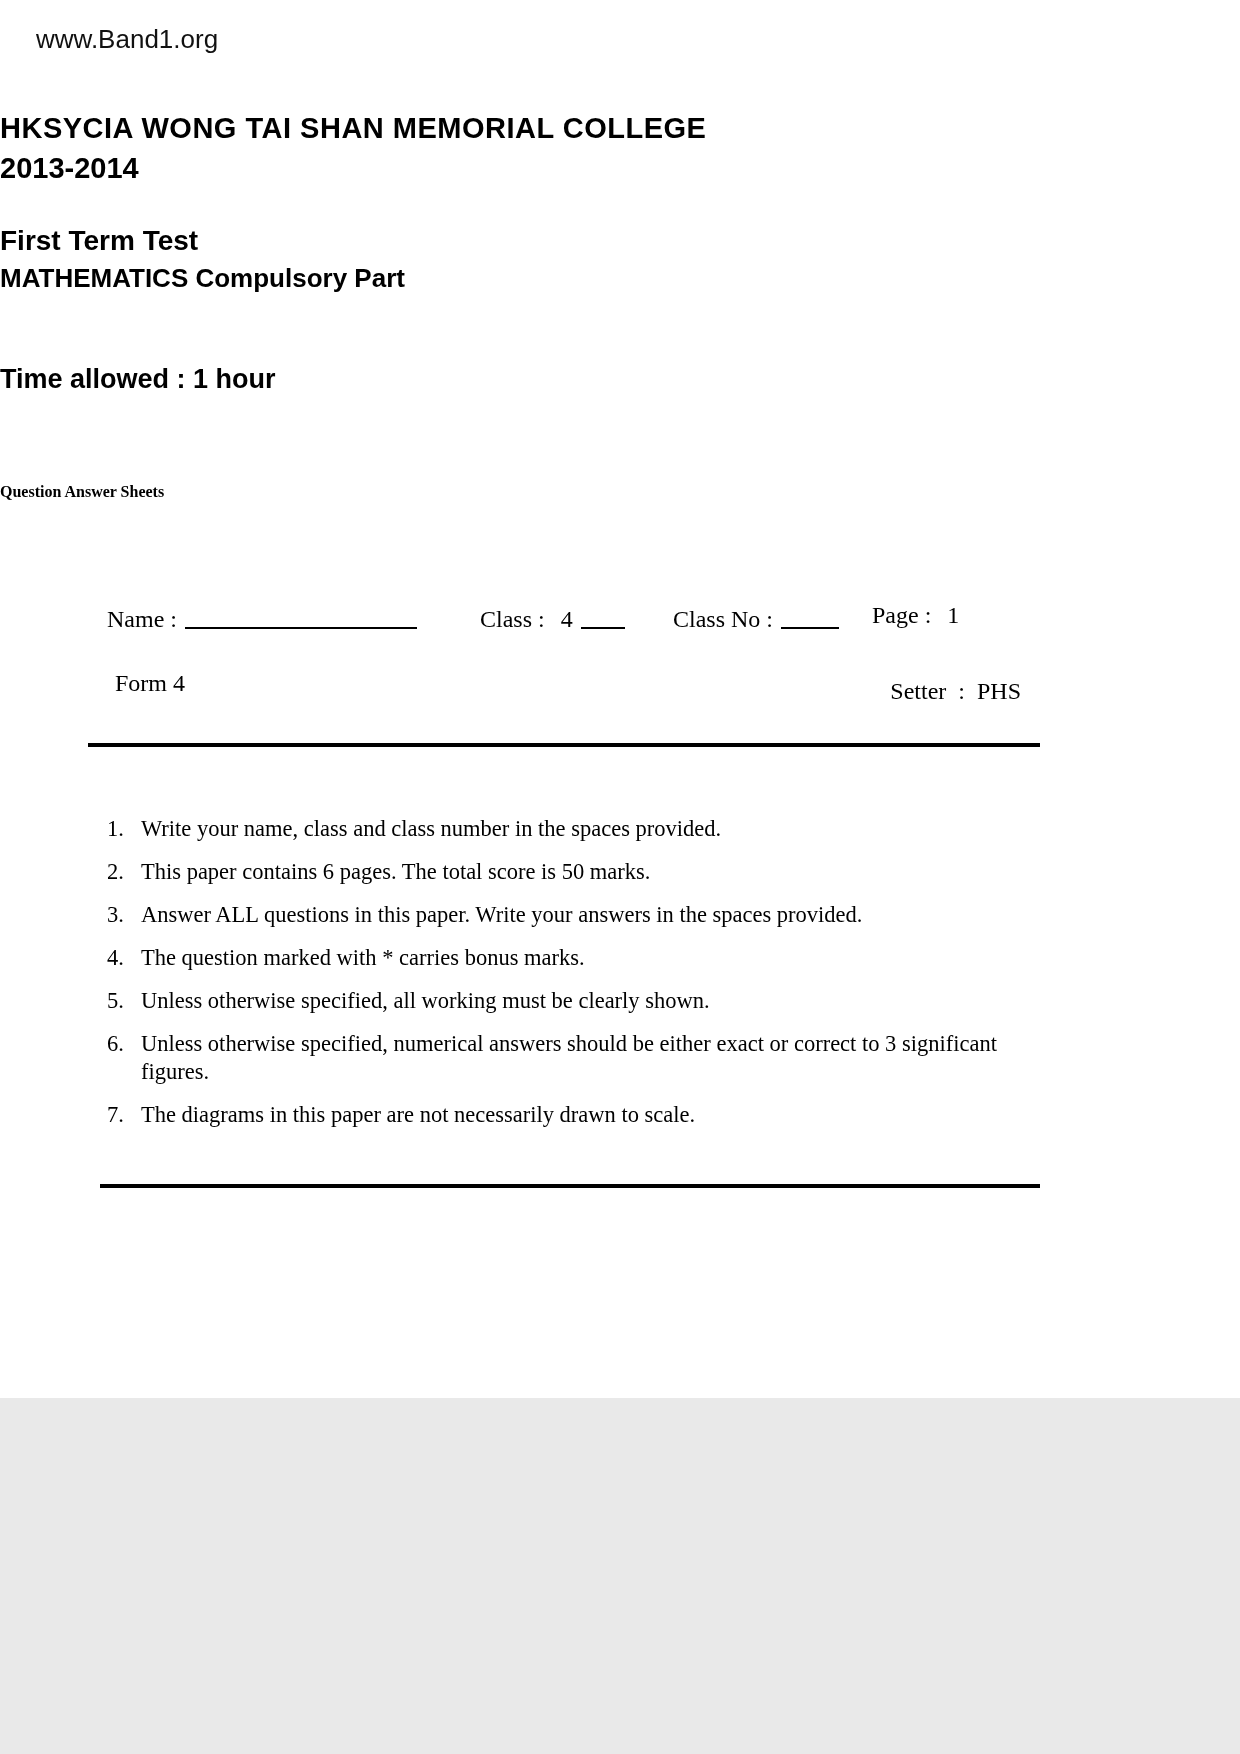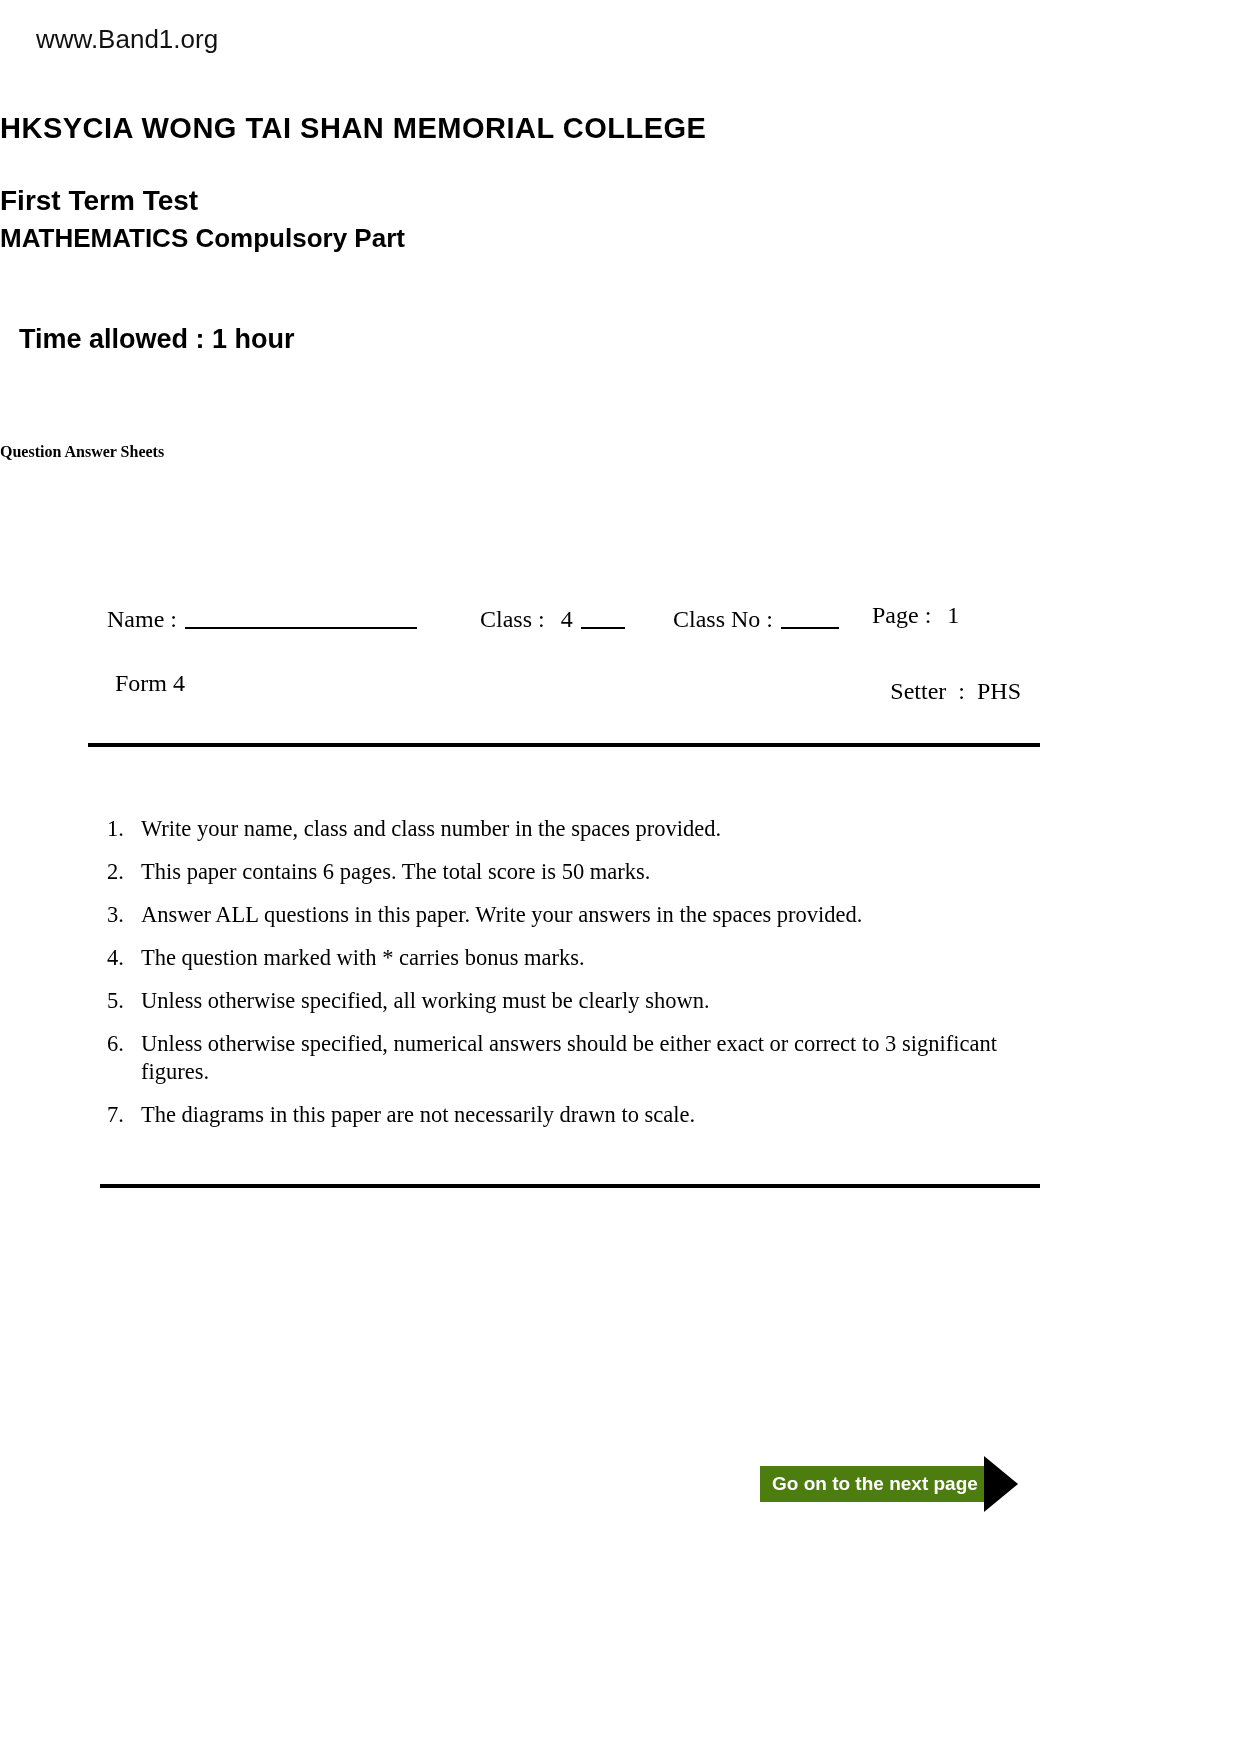--- a/index.html
+++ b/index.html
@@ -1,18 +1,18 @@
 <!DOCTYPE html>
 <html><head>
 <meta charset="utf-8">
 <style>
   html, body { margin: 0; padding: 0; background: #e9e9e9; }
   .page {
     width: 1240px;
-    height: 1754px;
+    height: 1398px;
     margin: 0 auto;
     background: #ffffff;
     position: relative;
     overflow: hidden;
     color: #000;
     font-family: "Liberation Serif", serif;
   }
   .watermark {
     position: absolute;
     top: 24px;
@@ -50,21 +50,20 @@
     font-family: "Liberation Sans", sans-serif;
     font-weight: bold;
     font-size: 26px;
     margin-top: 6px;
   }
   .time {
     font-family: "Liberation Sans", sans-serif;
     font-weight: bold;
     font-size: 27px;
     margin-top: 70px;
-    margin-left: 19px;
   }
   .qas {
     font-family: "Liberation Serif", serif;
     font-weight: bold;
     font-size: 16px;
     margin-top: 88px;
   }
   .marks-box {
     position: absolute;
     left: 845px;
@@ -165,20 +164,21 @@
 </style>
 </head>
 <body>
 
 <div class="page">
 
   <div class="watermark">www.Band1.org</div>
 
   <div class="header">
     <div class="school">HKSYCIA WONG TAI SHAN MEMORIAL COLLEGE</div>
+    <div class="year">2013-2014</div>
     <div class="test-title">First Term Test</div>
     <div class="subject">MATHEMATICS Compulsory Part</div>
     <div class="time">Time allowed : 1 hour</div>
     <div class="qas">Question Answer Sheets</div>
   </div>
 
 
   <div class="info-row">
     <span class="pos at-name">
       <span>Name :</span><span class="blank blank-name"></span>

